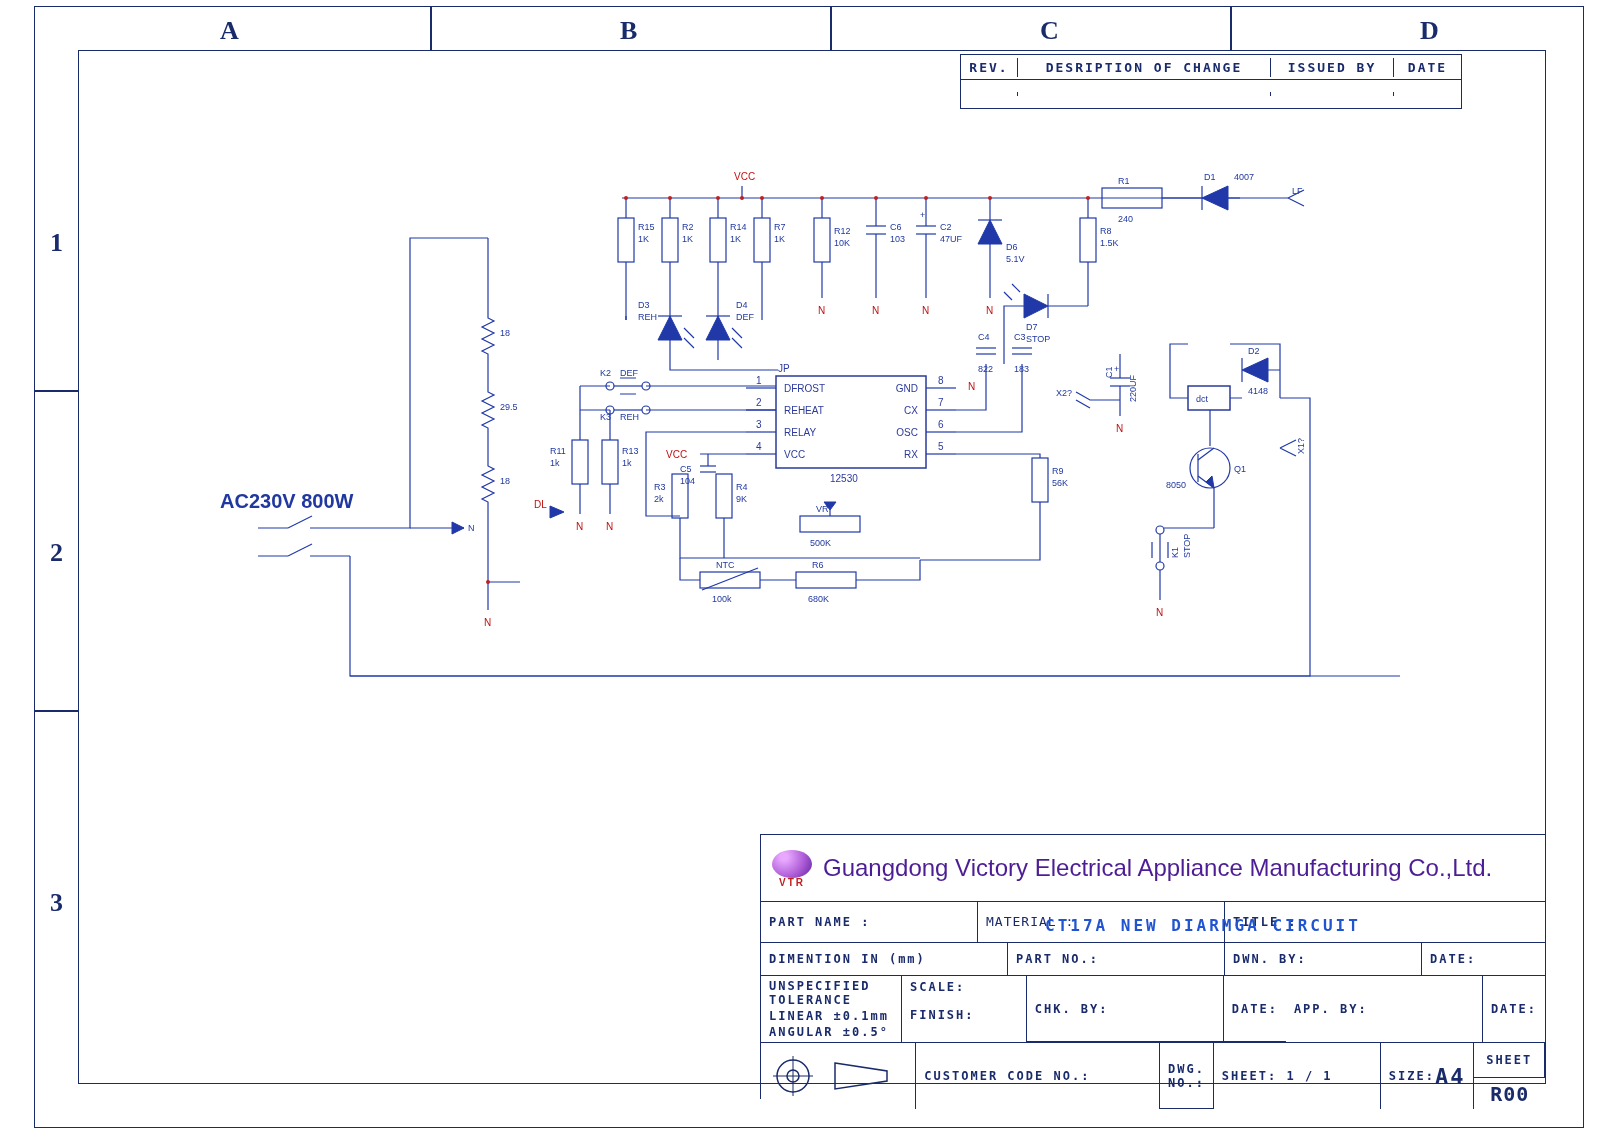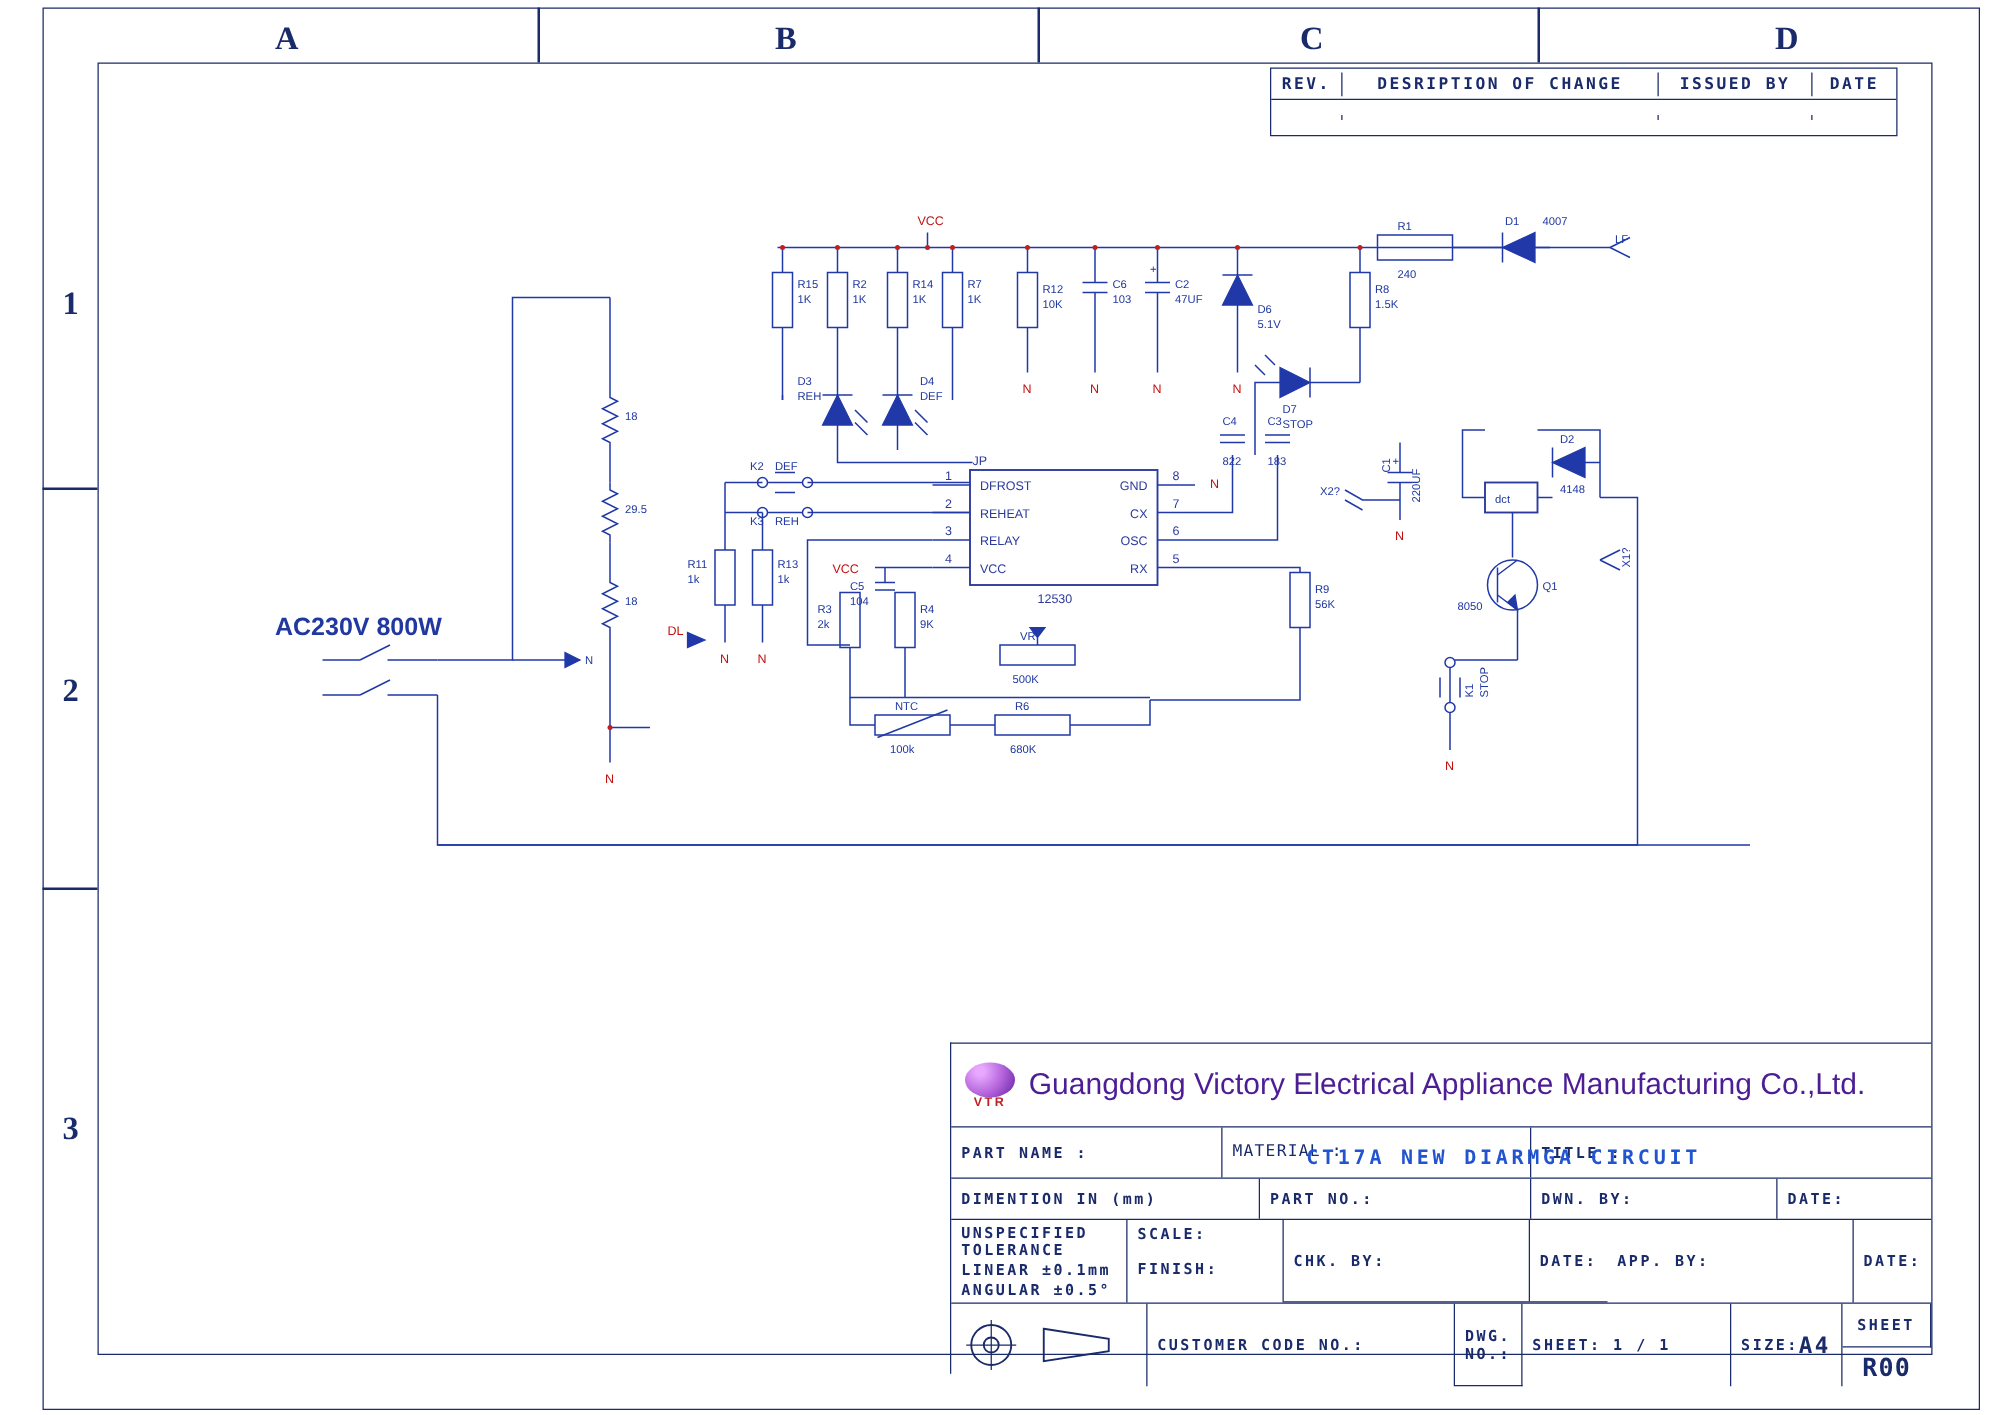--- a/index.html
+++ b/index.html
@@ -41,21 +41,21 @@
     font: 700 26px/1 Georgia, "Times New Roman", serif;
     color: #1a2b6b;
   }
   .grid-tick {
     position: absolute;
     background: #1a2b6b;
   }
 
   .rev-block {
     position: absolute;
-    left: 1016px;
+    left: 960px;
     top: 54px;
     width: 500px;
     border: 1px solid #1a2b6b;
     font: 12px/1.1 Arial;
     color: #1a2b6b;
   }
   .rev-row {
     display: flex;
     height: 24px;
     align-items: center;
@@ -581,21 +581,21 @@
       <div class="tb-cell small-mono" style="width:270px">CUSTOMER CODE NO.:</div>
       <div style="display:flex; flex:1">
         <div class="tb-cell small-mono" style="flex:1; border-bottom:1.2px solid #1a2b6b">DWG. NO.:</div>
         <div style="display:flex; flex:1">
           <div class="tb-cell small-mono" style="width:150px">
             <span>SHEET:</span>&nbsp;
             <span>1 / 1</span>
           </div>
           <div class="tb-cell small-mono" style="flex:1">
             <span>SIZE:</span>
-            <span style="font-size:18px">A4</span>
+            <span style="font-size:22px">A4</span>
           </div>
         </div>
       </div>
       <div style="display:flex; flex-direction:column; width:84px; border-left:1.2px solid #1a2b6b">
         <div class="tb-cell small-mono" style="flex:0 0 26px; justify-content:center; border-bottom:1.2px solid #1a2b6b">SHEET</div>
         <div class="tb-cell issue-cell" style="flex:1; justify-content:center">R00</div>
       </div>
     </div>
   </div>
 

